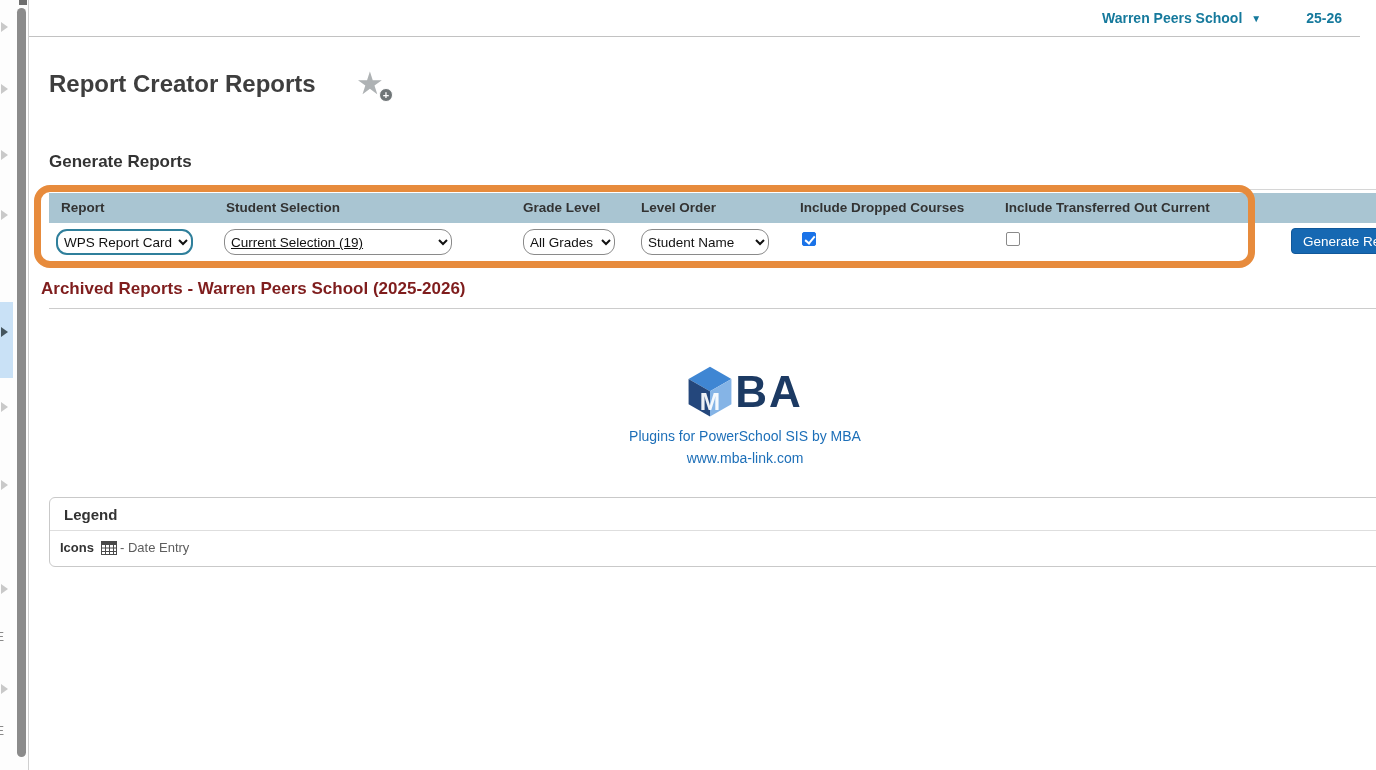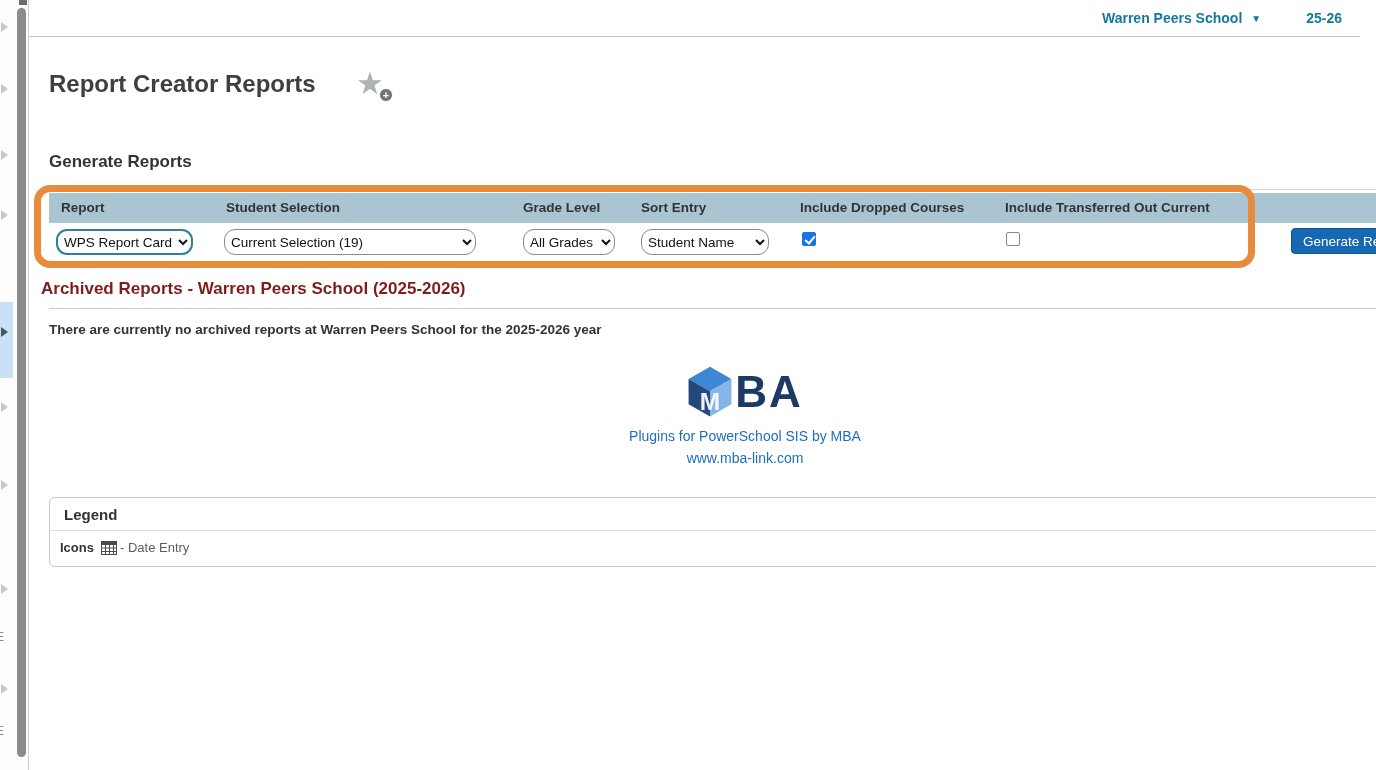--- a/index.html
+++ b/index.html
@@ -34,21 +34,21 @@
   #generate-heading { position:absolute; left:20px; top:152px; font-size:17px; font-weight:bold; color:#333; }
 
   #report-table { position:absolute; left:20px; right:0; top:189px; border-top:1px solid #d6d6d6; }
   #table-header { position:relative; margin-top:3px; height:30px; background:#a9c5d2; }
   #table-header span { position:absolute; top:7px; font-size:13.5px; font-weight:bold; color:#333; white-space:nowrap; }
   #controls-row { position:relative; height:43px; background:#fff; }
 
   select { position:absolute; top:6px; height:26px; font-size:13.5px; font-family:"Liberation Sans",sans-serif;
            background:#fff; color:#111; border:1px solid #8a8a8a; border-radius:11px; padding:0 2px; }
   #report-select { left:7px; width:137px; border:2px solid #2f7f9b; }
-  #student-selection-select { left:175px; width:252px; }
+  #student-selection-select { left:175px; width:228px;text-decoration:underline; }
   #grade-level-select { left:474px; width:92px; }
   #sort-order-select { left:592px; width:128px; }
 
   .checkbox { position:absolute; top:9px; width:14px; height:14px; background:#fff;
               border:1px solid #8a8a8a; border-radius:2px; }
   .checkbox.checked { background:#1a73e8; border-color:#1a73e8; }
   .checkbox.checked::after { content:""; display:block; width:4px; height:8px; margin:1px 0 0 4px;
               border:solid #fff; border-width:0 2px 2px 0; transform:rotate(40deg); }
   #include-dropped-checkbox { left:753px; }
   #include-transferred-checkbox { left:957px; }
@@ -116,21 +116,21 @@
     <span class="plus-circle">+</span>
   </span>
 
   <h2 id="generate-heading">Generate Reports</h2>
 
   <div id="report-table">
     <div id="table-header">
       <span style="left:12px">Report</span>
       <span style="left:177px">Student Selection</span>
       <span style="left:474px">Grade Level</span>
-      <span style="left:592px">Sort Entry</span>
+      <span style="left:592px">Level Order</span>
       <span style="left:751px">Include Dropped Courses</span>
       <span style="left:956px">Include Transferred Out Current</span>
     </div>
     <div id="controls-row">
       <select id="report-select">
         <option>WPS Report Card</option>
       </select>
       <select id="student-selection-select">
         <option>Current Selection (19)</option>
       </select>
@@ -143,21 +143,20 @@
       <span class="checkbox checked" id="include-dropped-checkbox"></span>
       <span class="checkbox" id="include-transferred-checkbox"></span>
       <button id="generate-button">Generate Report</button>
     </div>
   </div>
 
   <div id="highlight-ring"></div>
 
   <h2 id="archived-heading">Archived Reports - Warren Peers School (2025-2026)</h2>
   <div id="archived-rule"></div>
-  <div id="archived-empty">There are currently no archived reports at Warren Peers School for the 2025-2026 year</div>
 
   <div id="branding">
     <div id="logo-row">
       <svg width="46" height="52" viewBox="0 0 60 68">
         <polygon points="30,1 58,17 30,33 2,17" fill="#3f86d3"></polygon>
         <polygon points="2,17 30,33 30,66 2,50" fill="#24477c"></polygon>
         <polygon points="58,17 30,33 30,66 58,50" fill="#85b4e6"></polygon>
         <text x="30" y="58" text-anchor="middle" font-size="32" font-weight="bold" font-family="Liberation Sans, sans-serif" fill="#ffffff" fill-opacity="0.92">M</text>
       </svg>
       <span id="logo-ba">BA</span>

